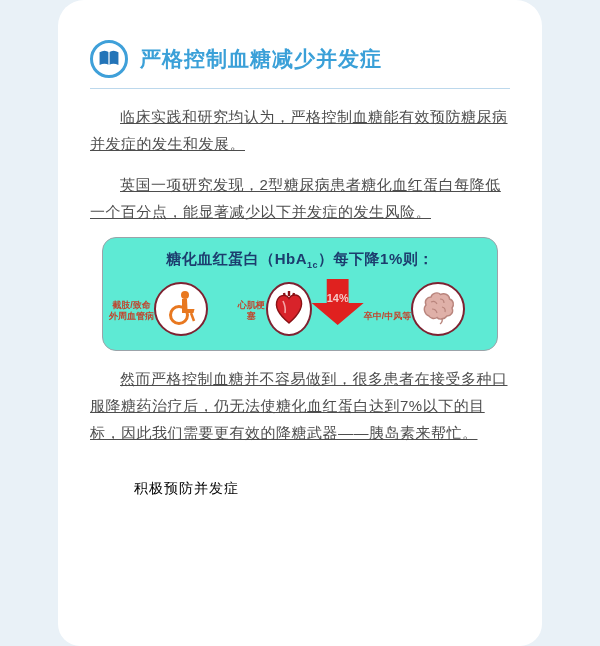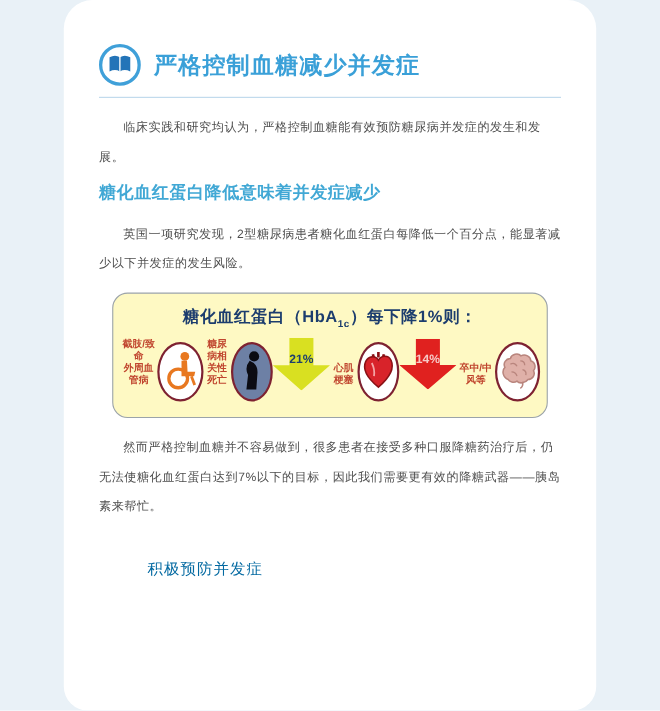--- a/index.html
+++ b/index.html
@@ -15,26 +15,26 @@
     padding:40px 32px 0 32px;
   }
   .decor { position:absolute; border-radius:50%; }
   .decor-blue { left:88px; top:-16px; width:44px; height:28px; background:#8cc8ec; border-radius:0 0 40px 40px; opacity:.85; }
   .decor-green { left:173px; top:6px; width:26px; height:26px; background:#d9ddb6; opacity:.9; }
 
   .header-row { display:flex; align-items:center; gap:12px; border-bottom:1px solid #bcd8ec; padding-bottom:10px; }
   .book-badge { width:38px; height:38px; border-radius:50%; border:3px solid #3fa0d9; display:flex; align-items:center; justify-content:center; flex:0 0 auto; }
   .page-title { font-size:21px; font-weight:bold; letter-spacing:1px; }
 
-  .body-text { font-size:11px; line-height:27px; color:#4d4d4d; text-indent:2em; margin-top:14px; letter-spacing:0.5px; }
+  .body-text { font-size:15px; line-height:27px; color:#4d4d4d; text-indent:2em; margin-top:14px; letter-spacing:0.5px;text-decoration:underline; }
   .section-subtitle { font-size:15.5px; font-weight:600; margin-top:8px; letter-spacing:0.5px; }
 
   .info-box {
     margin:12px 12px 0 12px; border:1.5px solid #9ba3a9; border-radius:14px;
-    padding:12px 6px 14px 6px; background:#fef9c3;
+    padding:12px 6px 14px 6px; background:#5eead4;
   }
   .info-title { text-align:center; font-size:15px; font-weight:bold; color:#1c3d6e; letter-spacing:0.5px; }
   .info-title sub { font-size:9px; }
   .columns { display:flex; margin-top:8px; }
   .col { flex:1; display:flex; flex-direction:row; align-items:center; }
   .col-label { height:30px; display:flex; align-items:flex-end; text-align:center; font-size:9px; line-height:11px; font-weight:bold; letter-spacing:0; }
   .circle {
     width:54px; height:54px; border-radius:50%; border:2.5px solid #7e2231;
     display:flex; align-items:center; justify-content:center; background:#fff;
     position:relative; z-index:2; margin-top:4px; overflow:hidden;
@@ -61,21 +61,20 @@
       <svg width="24" height="24" viewBox="0 0 28 28">
         <path d="M3 6 q6 -3.5 11 0 v15 q-5 -3 -11 0 z" fill="#2374b8"></path>
         <path d="M14 6 q5 -3.5 11 0 v15 q-6 -3 -11 0 z" fill="#2374b8"></path>
         <line x1="14" y1="5" x2="14" y2="22" stroke="#ffffff" stroke-width="1.4"></line>
       </svg>
     </div>
     <div class="page-title" style="color:#3aa0d8;">严格控制血糖减少并发症</div>
   </div>
 
   <p class="body-text">临床实践和研究均认为，严格控制血糖能有效预防糖尿病并发症的发生和发展。</p>
-  <p class="section-subtitle" style="color:#41a8d5;">糖化血红蛋白降低意味着并发症减少</p>
   <p class="body-text">英国一项研究发现，2型糖尿病患者糖化血红蛋白每降低一个百分点，能显著减少以下并发症的发生风险。</p>
 
   <div class="info-box">
     <div class="info-title">
       <span>糖化血红蛋白（HbA</span><sub>1c</sub><span>）每下降1%则：</span>
     </div>
     <div class="columns">
   <div class="col">
     <div class="col-label" style="color: rgb(192, 69, 46);">
             <span>截肢/致命<br>外周血管病</span>
@@ -84,36 +83,20 @@
       <span class="icon-host"><svg width="40" height="40" viewBox="0 0 40 40">
                 <circle cx="24" cy="8" r="4" fill="#e87820"></circle>
                 <path d="M21 12 h5 l0.5 10 h7 l-1 4 h-11.5 z" fill="#e87820"></path>
                 <circle cx="18" cy="28" r="8.5" fill="none" stroke="#e87820" stroke-width="3"></circle>
                 <path d="M30 26 l3 8" stroke="#e87820" stroke-width="2.5" fill="none"></path>
               </svg></span>
     </div>
   </div>
 
 
-  <div class="col">
-    <div class="col-label" style="color: rgb(192, 69, 46);">
-            <span>糖尿病相<br>关性死亡</span>
-          </div>
-    <div class="circle" style="background: rgb(109, 128, 165); border-color: rgb(126, 34, 49);">
-      <span class="icon-host"><svg width="40" height="40" viewBox="0 0 40 40">
-                <circle cx="22" cy="8" r="4.6" fill="#0b0b13"></circle>
-                <path d="M18 12 q8 3 7 12 l-1 14 h-9 l1.5 -13 q-3.5 -7 1.5 -13 z" fill="#0b0b13"></path>
-              </svg></span>
-    </div>
-    <div class="arrow-wrap">
-      <div class="arrow" style="background: rgb(217, 224, 33); height: 48px; width: 52px;">
-        <span class="pct" style="color: rgb(29, 63, 110);">21%</span>
-      </div>
-    </div>
-  </div>
 
   <div class="col">
     <div class="col-label" style="color: rgb(192, 69, 46);">
             <span>心肌梗塞</span>
           </div>
     <div class="circle" style="background: rgb(255, 255, 255); border-color: rgb(126, 34, 49);">
       <span class="icon-host"><svg width="40" height="40" viewBox="0 0 40 40">
                 <path d="M15 6 l1 4 M20 4 l0 5 M25 6 l-1 4" stroke="#8a1115" stroke-width="2.4" fill="none"></path>
                 <path d="M20 36 C9 27 5.5 19 8.5 12.5 c2.5 -5 9 -5.5 11.5 -1 c2.5 -4.5 9 -5 11.5 0 c3 6.5 -0.5 15 -11.5 24.5 z" fill="#d8232a" stroke="#8a1115" stroke-width="1.4"></path>
                 <path d="M14 14 q3 6 2 12" stroke="#f4a6a6" stroke-width="1.6" fill="none"></path>
@@ -136,14 +119,14 @@
                 <path d="M13 15 q4 -2 6 2 M22 12 q4 0 4 4 M14 22 q4 0 5 4 M24 20 q4 1 3 5" stroke="#b9857d" stroke-width="1.2" fill="none"></path>
                 <path d="M24 31 q1 4 -2 6" stroke="#b9857d" stroke-width="1.4" fill="none"></path>
               </svg></span>
     </div>
   </div>
 </div>
   </div>
 
   <p class="body-text">然而严格控制血糖并不容易做到，很多患者在接受多种口服降糖药治疗后，仍无法使糖化血红蛋白达到7%以下的目标，因此我们需要更有效的降糖武器——胰岛素来帮忙。</p>
 
-  <div class="footer-label" style="color:#0369a1;">积极预防并发症</div>
+  <div class="footer-label" style="color:#000000;">积极预防并发症</div>
 </div>
 
 </body></html>

